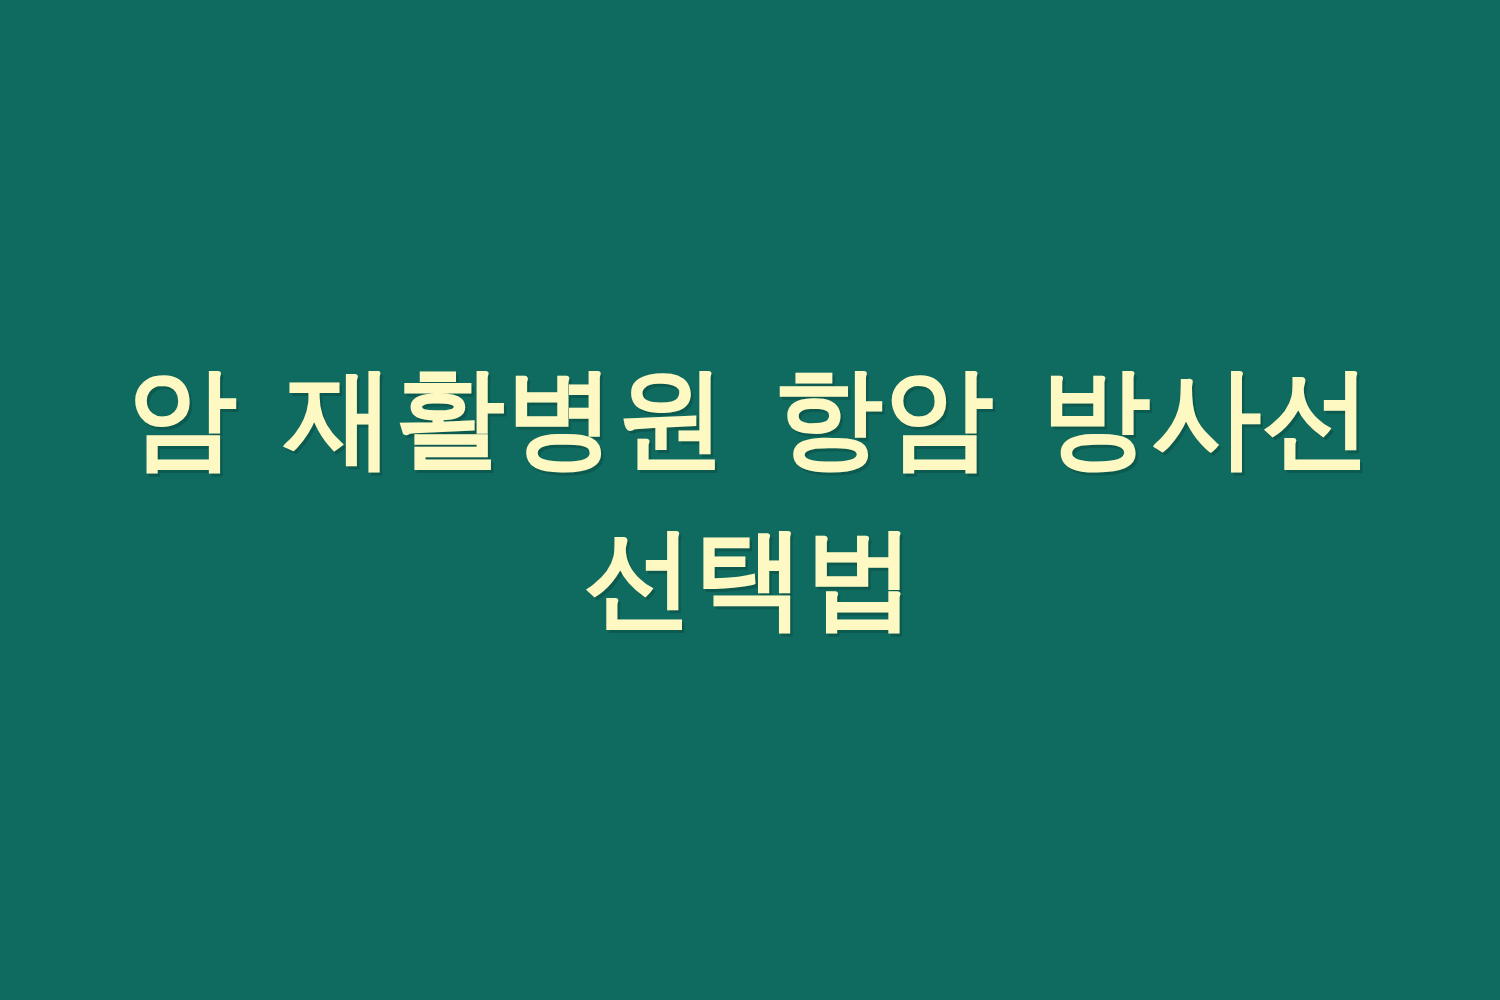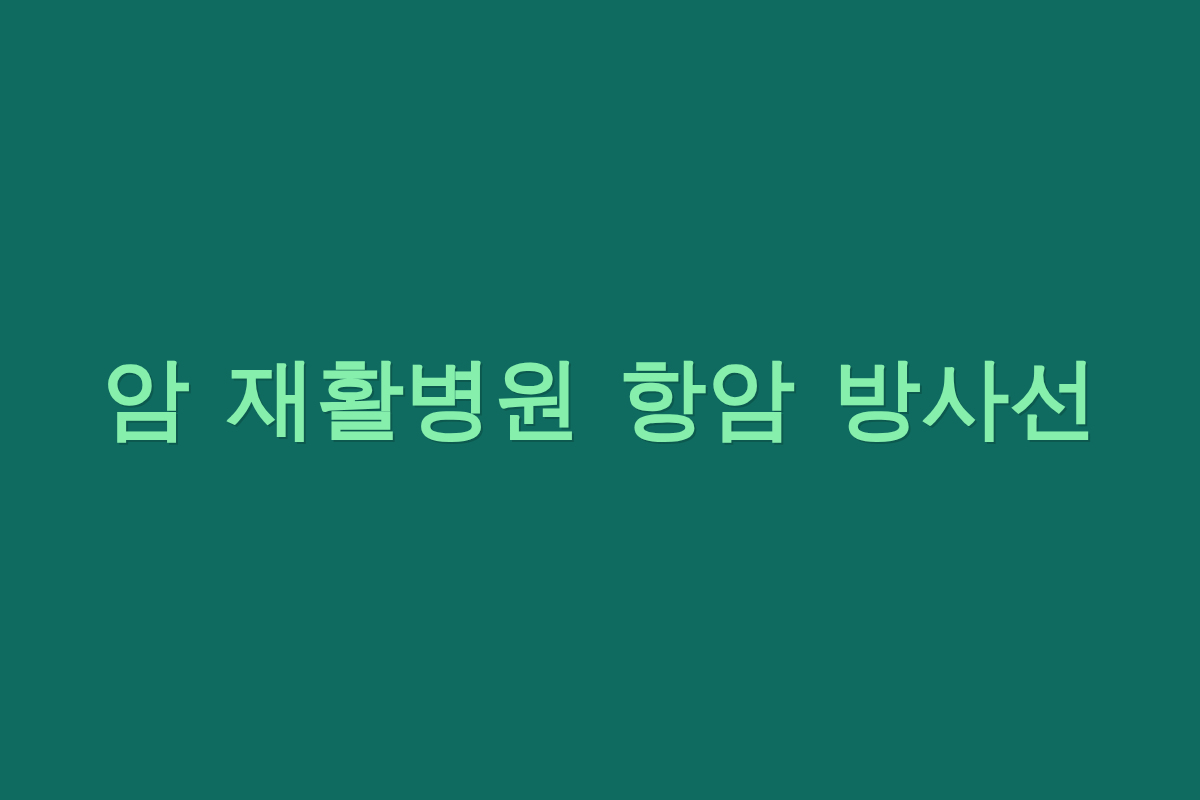--- a/index.html
+++ b/index.html
@@ -30,21 +30,21 @@
   .headline-block {
     width: 1200px;
     padding: 0 30px;
     box-sizing: border-box;
     text-align: center;
     transform: translateY(-2px);
   }
 
   .headline {
     margin: 0;
-    color: #86efac;
+    color: #fef9c3;
     font-family: "DejaVu Sans", "Liberation Sans", sans-serif;
     font-weight: 700;
     font-size: 88px;
     line-height: 128px;
     letter-spacing: 0.5px;
     word-spacing: 6px;
     white-space: normal;
     text-shadow: 2px 2px 0 rgba(0, 0, 0, 0.16);
   }
 
@@ -52,15 +52,16 @@
     display: block;
   }
 </style>
 </head>
 <body>
 
 <div class="banner">
   <div class="headline-block">
     <h1 class="headline">
       <span class="headline-line">암 재활병원 항암 방사선</span>
+      <span class="headline-line">선택법</span>
     </h1>
   </div>
 </div>
 
 </body></html>

